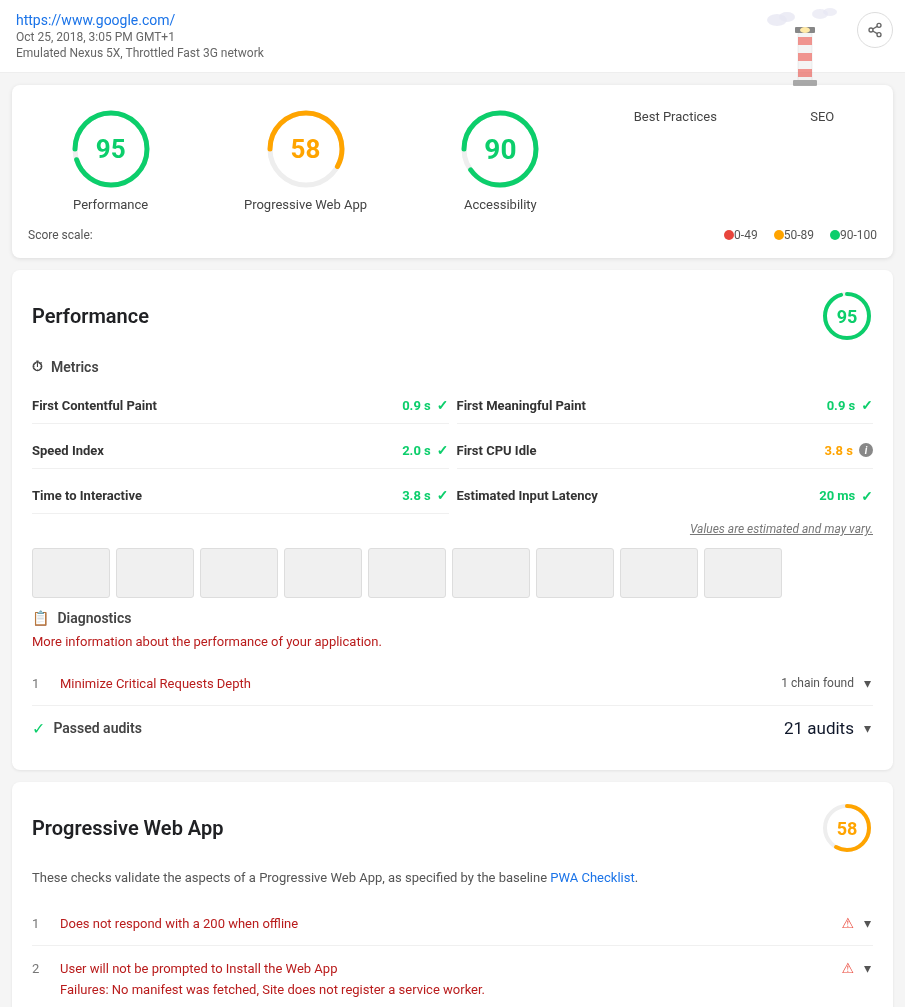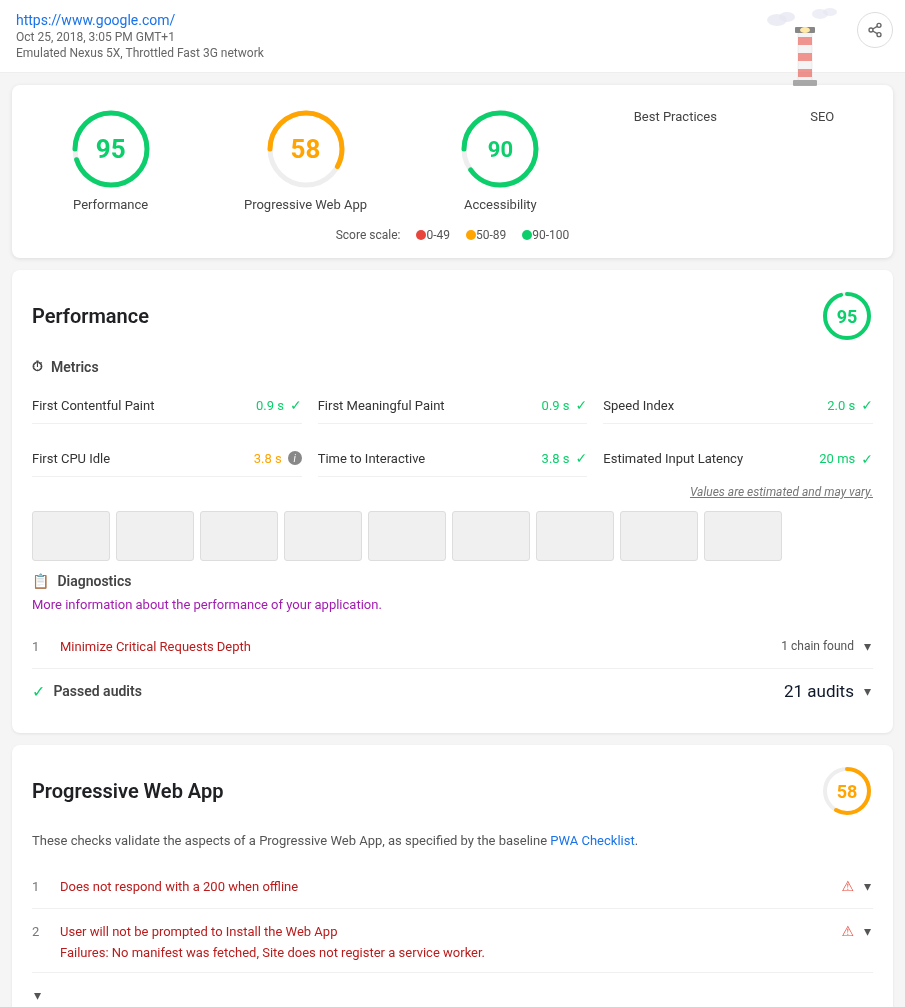--- a/index.html
+++ b/index.html
@@ -69,21 +69,21 @@
     }
 
     .score-label {
       font-size: 13px;
       color: #444;
       text-align: center;
     }
 
     .score-scale {
       display: flex;
-      justify-content: center;
+      justify-content: space-between;
       align-items: center;
       gap: 16px;
       margin-top: 16px;
       font-size: 12px;
       color: #555;
     }
 
     .scale-item {
       display: flex;
       align-items: center;
@@ -127,22 +127,23 @@
       align-items: center;
       gap: 8px;
       margin-bottom: 12px;
       font-size: 14px;
       font-weight: 600;
       color: #444;
     }
 
     .metrics-grid {
       display: grid;
-      grid-template-columns: 1fr 1fr 1fr;
-      gap: 16px;
+      grid-template-columns: 1fr 1fr;
+      gap: 8px;
+      font-weight: bold;
     }
 
     .metric-row {
       display: flex;
       justify-content: space-between;
       align-items: center;
       padding: 10px 0;
       border-bottom: 1px solid #f0f0f0;
     }
 
@@ -219,21 +220,21 @@
       align-items: center;
       gap: 8px;
       margin-bottom: 8px;
       font-size: 14px;
       font-weight: 600;
       color: #444;
     }
 
     .diagnostics-desc {
       font-size: 13px;
-      color: #a21caf;
+      color: #b91c1c;
       margin-bottom: 12px;
     }
 
     
     .audit-item {
       display: flex;
       align-items: center;
       justify-content: space-between;
       padding: 12px 0;
       border-bottom: 1px solid #f0f0f0;
@@ -442,21 +443,21 @@
       <div class="score-text" style="color:#ffa400;font-size:26px;font-weight:bold;position:absolute;top:50%;left:50%;transform:translate(-50%,-50%);">58</div>
     </div>
     <span class="score-label">Progressive Web App</span>
   </div>
       <div class="score-card">
     <div class="circle-progress" style="width:80px;height:80px;">
       <svg width="80" height="80" viewBox="0 0 80 80">
         <circle cx="40" cy="40" r="36" fill="none" stroke="#eee" stroke-width="5"></circle>
         <circle cx="40" cy="40" r="36" fill="none" stroke="#0cce6b" stroke-width="5" stroke-dasharray="226.19" stroke-dashoffset="22.62" stroke-linecap="round" transform="rotate(-90 40 40)"></circle>
       </svg>
-      <div class="score-text" style="color:#0cce6b;font-size:22px;font-weight:bold;position:absolute;top:50%;left:50%;transform:translate(-50%,-50%);">90</div>
+      <div class="score-text" style="color:#0cce6b;font-size:28px;font-weight:bold;position:absolute;top:50%;left:50%;transform:translate(-50%,-50%);">90</div>
     </div>
     <span class="score-label">Accessibility</span>
   </div>
       <div class="score-card">
     <span class="score-label">Best Practices</span>
   </div>
       <div class="score-card">
     <span class="score-label">SEO</span>
   </div>
     </div>

